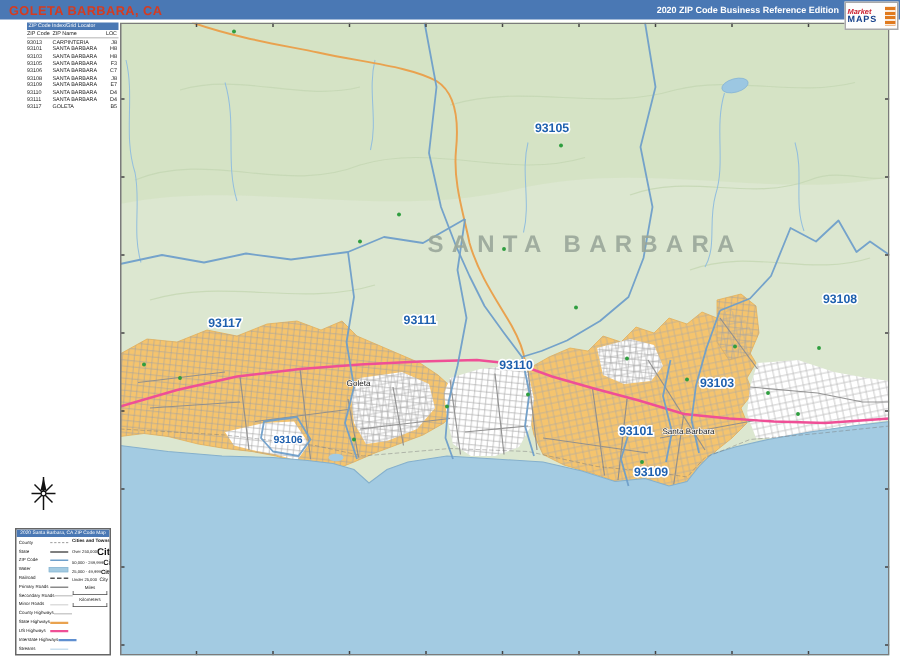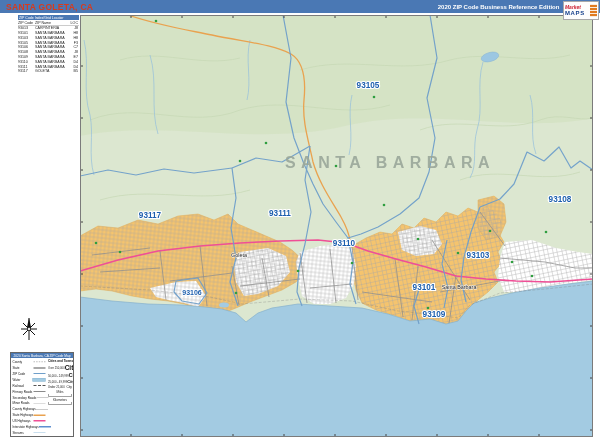--- a/index.html
+++ b/index.html
@@ -69,21 +69,21 @@
   .cs2{font-size:8px;height:11px;line-height:11px;}
   .cs3{font-size:6.5px;height:9px;line-height:9px;font-weight:normal;}
   .scaleblock{margin-top:4px;text-align:center;}
   .scalelabel{font-size:6px;color:#222;display:block;}
   .scalebar{width:44px;height:4px;margin:1px auto 0;border-left:1px solid #444;border-right:1px solid #444;border-bottom:1px solid #444;}
 </style>
 </head>
 <body>
 
 <div class="topbar"></div>
-<div class="page-title">SANTA GOLETA, CA</div>
+<div class="page-title">GOLETA BARBARA, CA</div>
 <div class="edition-wrap">
   <span>2020 ZIP Code Business Reference Edition</span>
 </div>
 <div class="logo">
   <span class="logo-text">
     <span class="brand-top">Market</span>
     <span class="brand-bottom">MAPS</span>
   </span>
   <span class="logo-badge"></span>
 </div>

